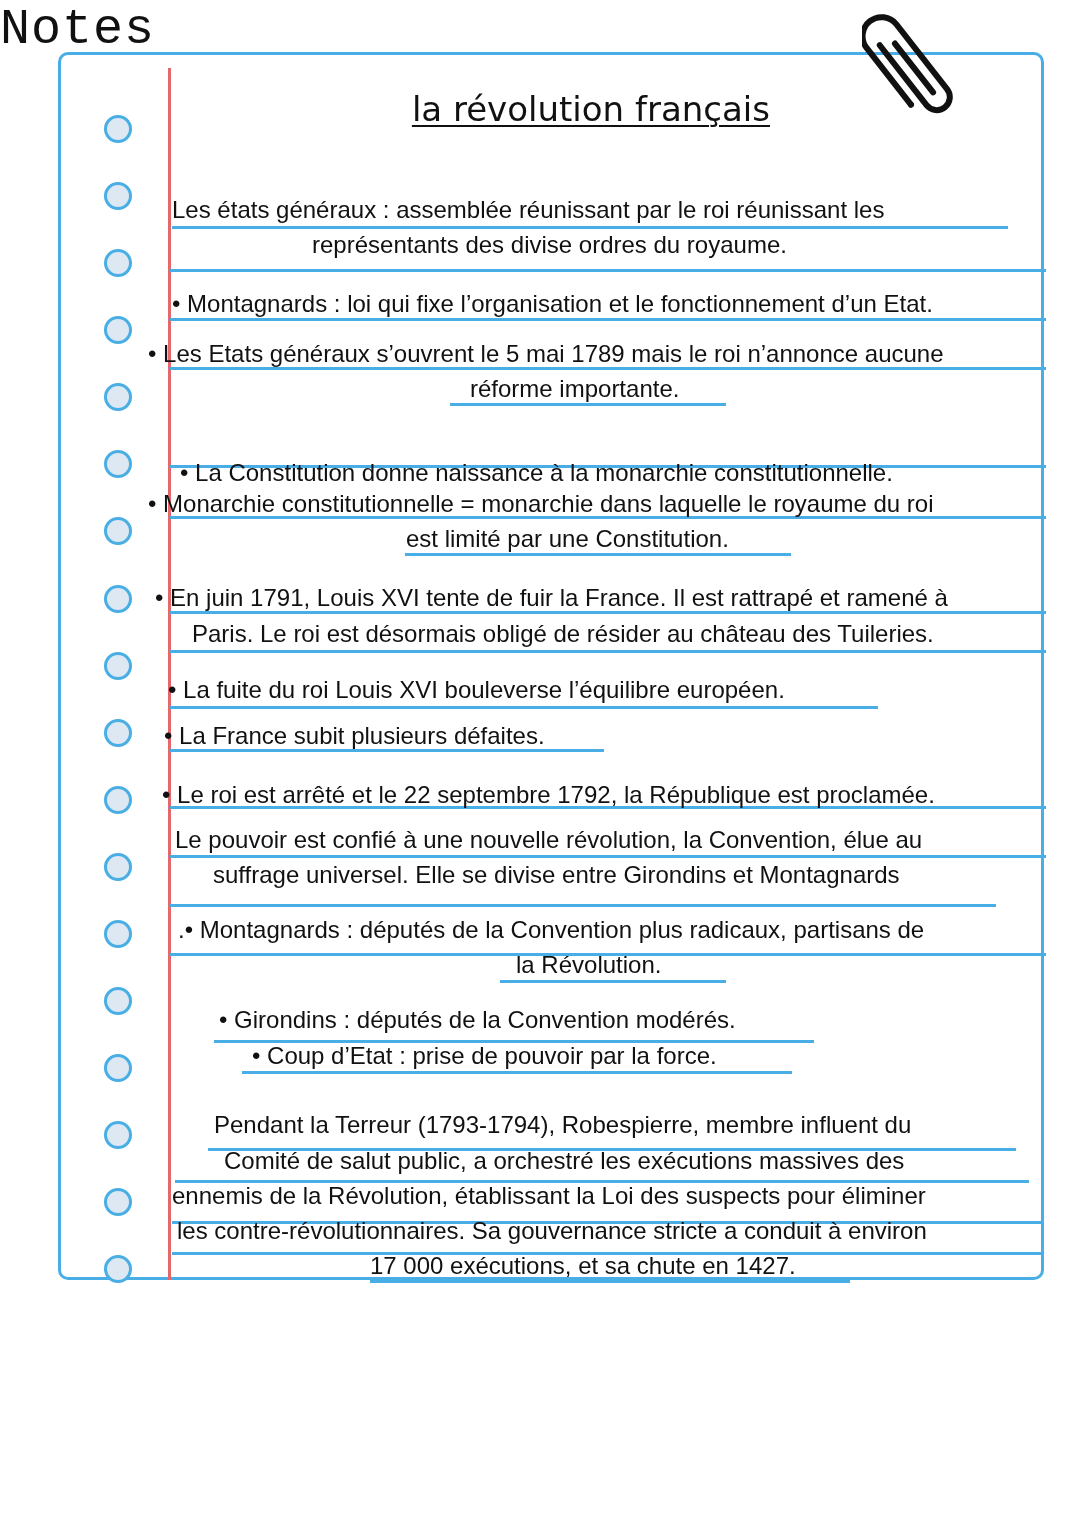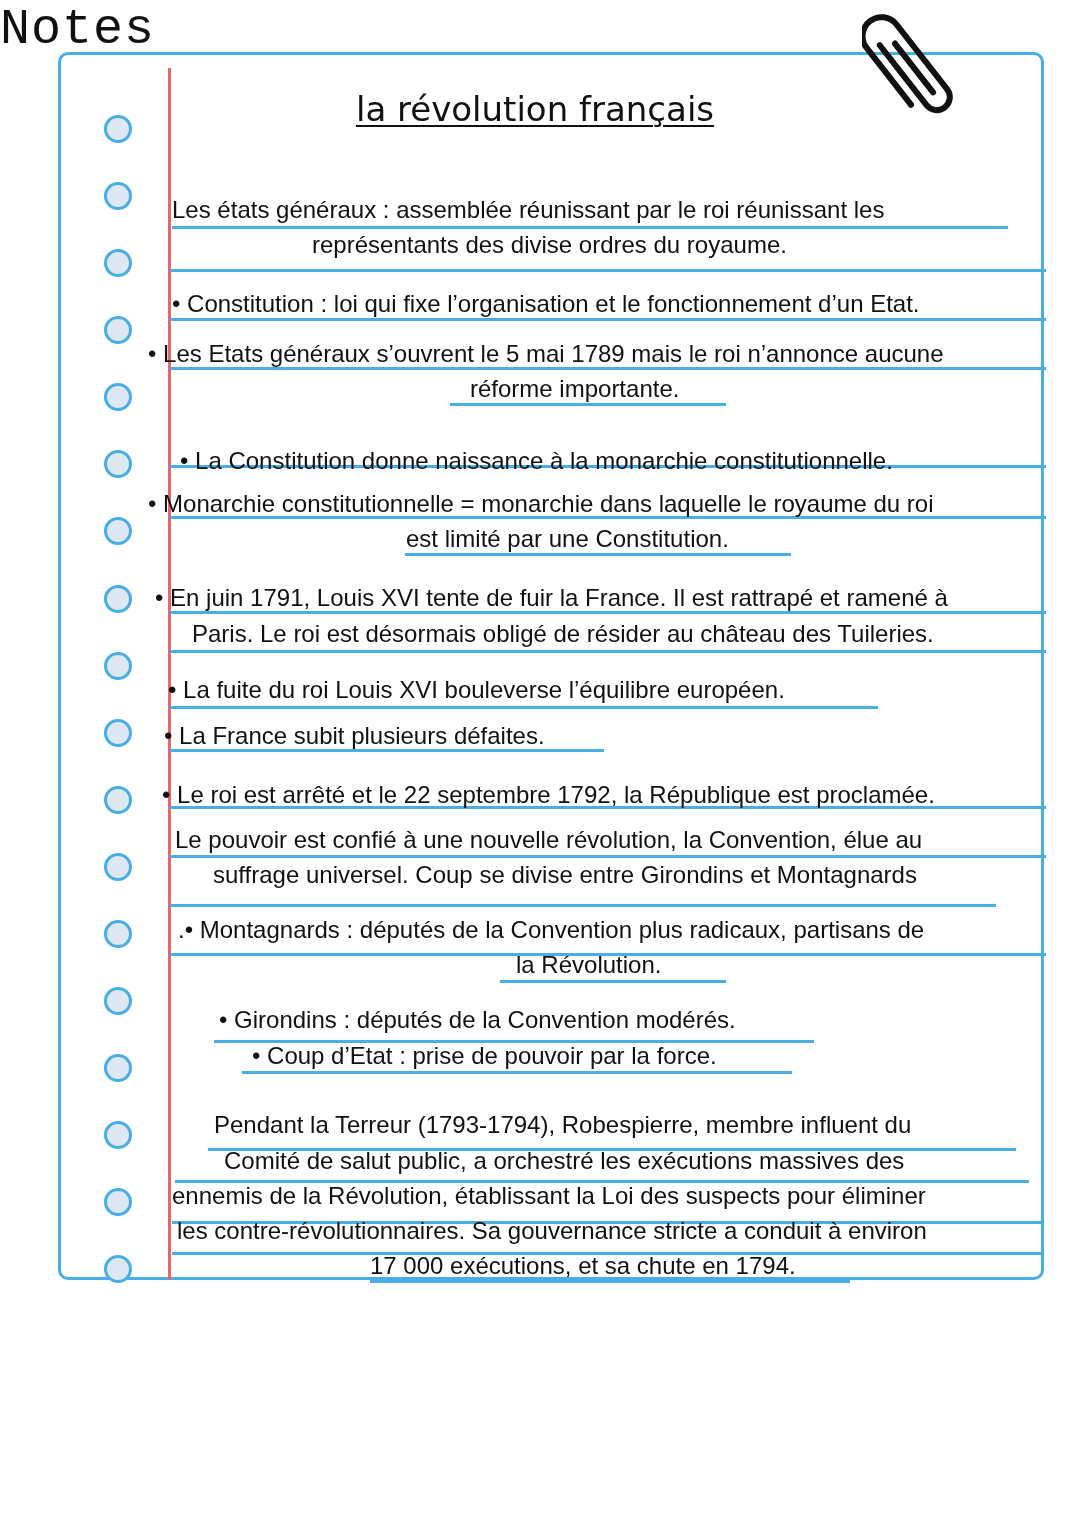--- a/index.html
+++ b/index.html
@@ -17,21 +17,21 @@
   }
   .margin-line {
     position: absolute; left: 168px; top: 68px; width: 3px; height: 1212px; background: #e4676b;
   }
   .hole {
     position: absolute; left: 104px; width: 28px; height: 28px; border-radius: 50%;
     border: 3px solid #49aee4; background: #dde8f2; box-sizing: border-box;
   }
   .clip { position: absolute; left: 862px; top: 10px; width: 100px; height: 115px; }
   .doc-title {
-    position: absolute; left: 300px; width: 470px; top: 86px; text-align: center;
+    position: absolute; left: 300px; width: 470px; top: 86px; text-align: right;
     font-size: 34px; line-height: 46px; text-decoration: underline; text-decoration-thickness: 2px;
     text-underline-offset: 4px; color: #111;
   }
   .txt {
     position: absolute; font-size: 24px; line-height: 34px; white-space: nowrap; color: #111;
     font-family: "Liberation Sans", sans-serif;
   }
   .rule { position: absolute; height: 3px; background: #4aaee6; }
 </style>
 </head>
@@ -91,34 +91,34 @@
 <div class="rule" style="left:214px;top:1040px;width:600px"></div>
 <div class="rule" style="left:242px;top:1071px;width:550px"></div>
 <div class="rule" style="left:208px;top:1148px;width:808px"></div>
 <div class="rule" style="left:175px;top:1180px;width:854px"></div>
 <div class="rule" style="left:172px;top:1221px;width:872px"></div>
 <div class="rule" style="left:172px;top:1252px;width:872px"></div>
 <div class="rule" style="left:370px;top:1280px;width:480px"></div>
 
 <div class="txt" style="left:172px;top:193px">Les états généraux : assemblée réunissant par le roi réunissant les</div>
 <div class="txt" style="left:312px;top:228px">représentants des divise ordres du royaume.</div>
-<div class="txt" style="left:172px;top:287px">• Constitution : loi qui fixe l’organisation et le fonctionnement d’un Etat.</div>
+<div class="txt" style="left:172px;top:287px">• Montagnards : loi qui fixe l’organisation et le fonctionnement d’un Etat.</div>
 <div class="txt" style="left:148px;top:337px">• Les Etats généraux s’ouvrent le 5 mai 1789 mais le roi n’annonce aucune</div>
 <div class="txt" style="left:470px;top:372px">réforme importante.</div>
-<div class="txt" style="left:180px;top:444px">• La Constitution donne naissance à la monarchie constitutionnelle.</div>
+<div class="txt" style="left:180px;top:456px">• La Constitution donne naissance à la monarchie constitutionnelle.</div>
 <div class="txt" style="left:148px;top:487px">• Monarchie constitutionnelle = monarchie dans laquelle le royaume du roi</div>
 <div class="txt" style="left:406px;top:522px">est limité par une Constitution.</div>
 <div class="txt" style="left:155px;top:581px">• En juin 1791, Louis XVI tente de fuir la France. Il est rattrapé et ramené à</div>
 <div class="txt" style="left:192px;top:617px">Paris. Le roi est désormais obligé de résider au château des Tuileries.</div>
 <div class="txt" style="left:168px;top:673px">• La fuite du roi Louis XVI bouleverse l’équilibre européen.</div>
 <div class="txt" style="left:164px;top:719px">• La France subit plusieurs défaites.</div>
 <div class="txt" style="left:162px;top:778px">• Le roi est arrêté et le 22 septembre 1792, la République est proclamée.</div>
 <div class="txt" style="left:175px;top:823px">Le pouvoir est confié à une nouvelle révolution, la Convention, élue au</div>
-<div class="txt" style="left:213px;top:858px">suffrage universel. Coup se divise entre Girondins et Montagnards</div>
+<div class="txt" style="left:213px;top:858px">suffrage universel. Elle se divise entre Girondins et Montagnards</div>
 <div class="txt" style="left:178px;top:913px">.• Montagnards : députés de la Convention plus radicaux, partisans de</div>
 <div class="txt" style="left:516px;top:948px">la Révolution.</div>
 <div class="txt" style="left:219px;top:1003px">• Girondins : députés de la Convention modérés.</div>
 <div class="txt" style="left:252px;top:1039px">• Coup d’Etat : prise de pouvoir par la force.</div>
 <div class="txt" style="left:214px;top:1108px">Pendant la Terreur (1793-1794), Robespierre, membre influent du</div>
 <div class="txt" style="left:224px;top:1144px">Comité de salut public, a orchestré les exécutions massives des</div>
 <div class="txt" style="left:172px;top:1179px">ennemis de la Révolution, établissant la Loi des suspects pour éliminer</div>
 <div class="txt" style="left:177px;top:1214px">les contre-révolutionnaires. Sa gouvernance stricte a conduit à environ</div>
-<div class="txt" style="left:370px;top:1249px">17 000 exécutions, et sa chute en 1794.</div>
+<div class="txt" style="left:370px;top:1249px">17 000 exécutions, et sa chute en 1427.</div>
 
 </body></html>

